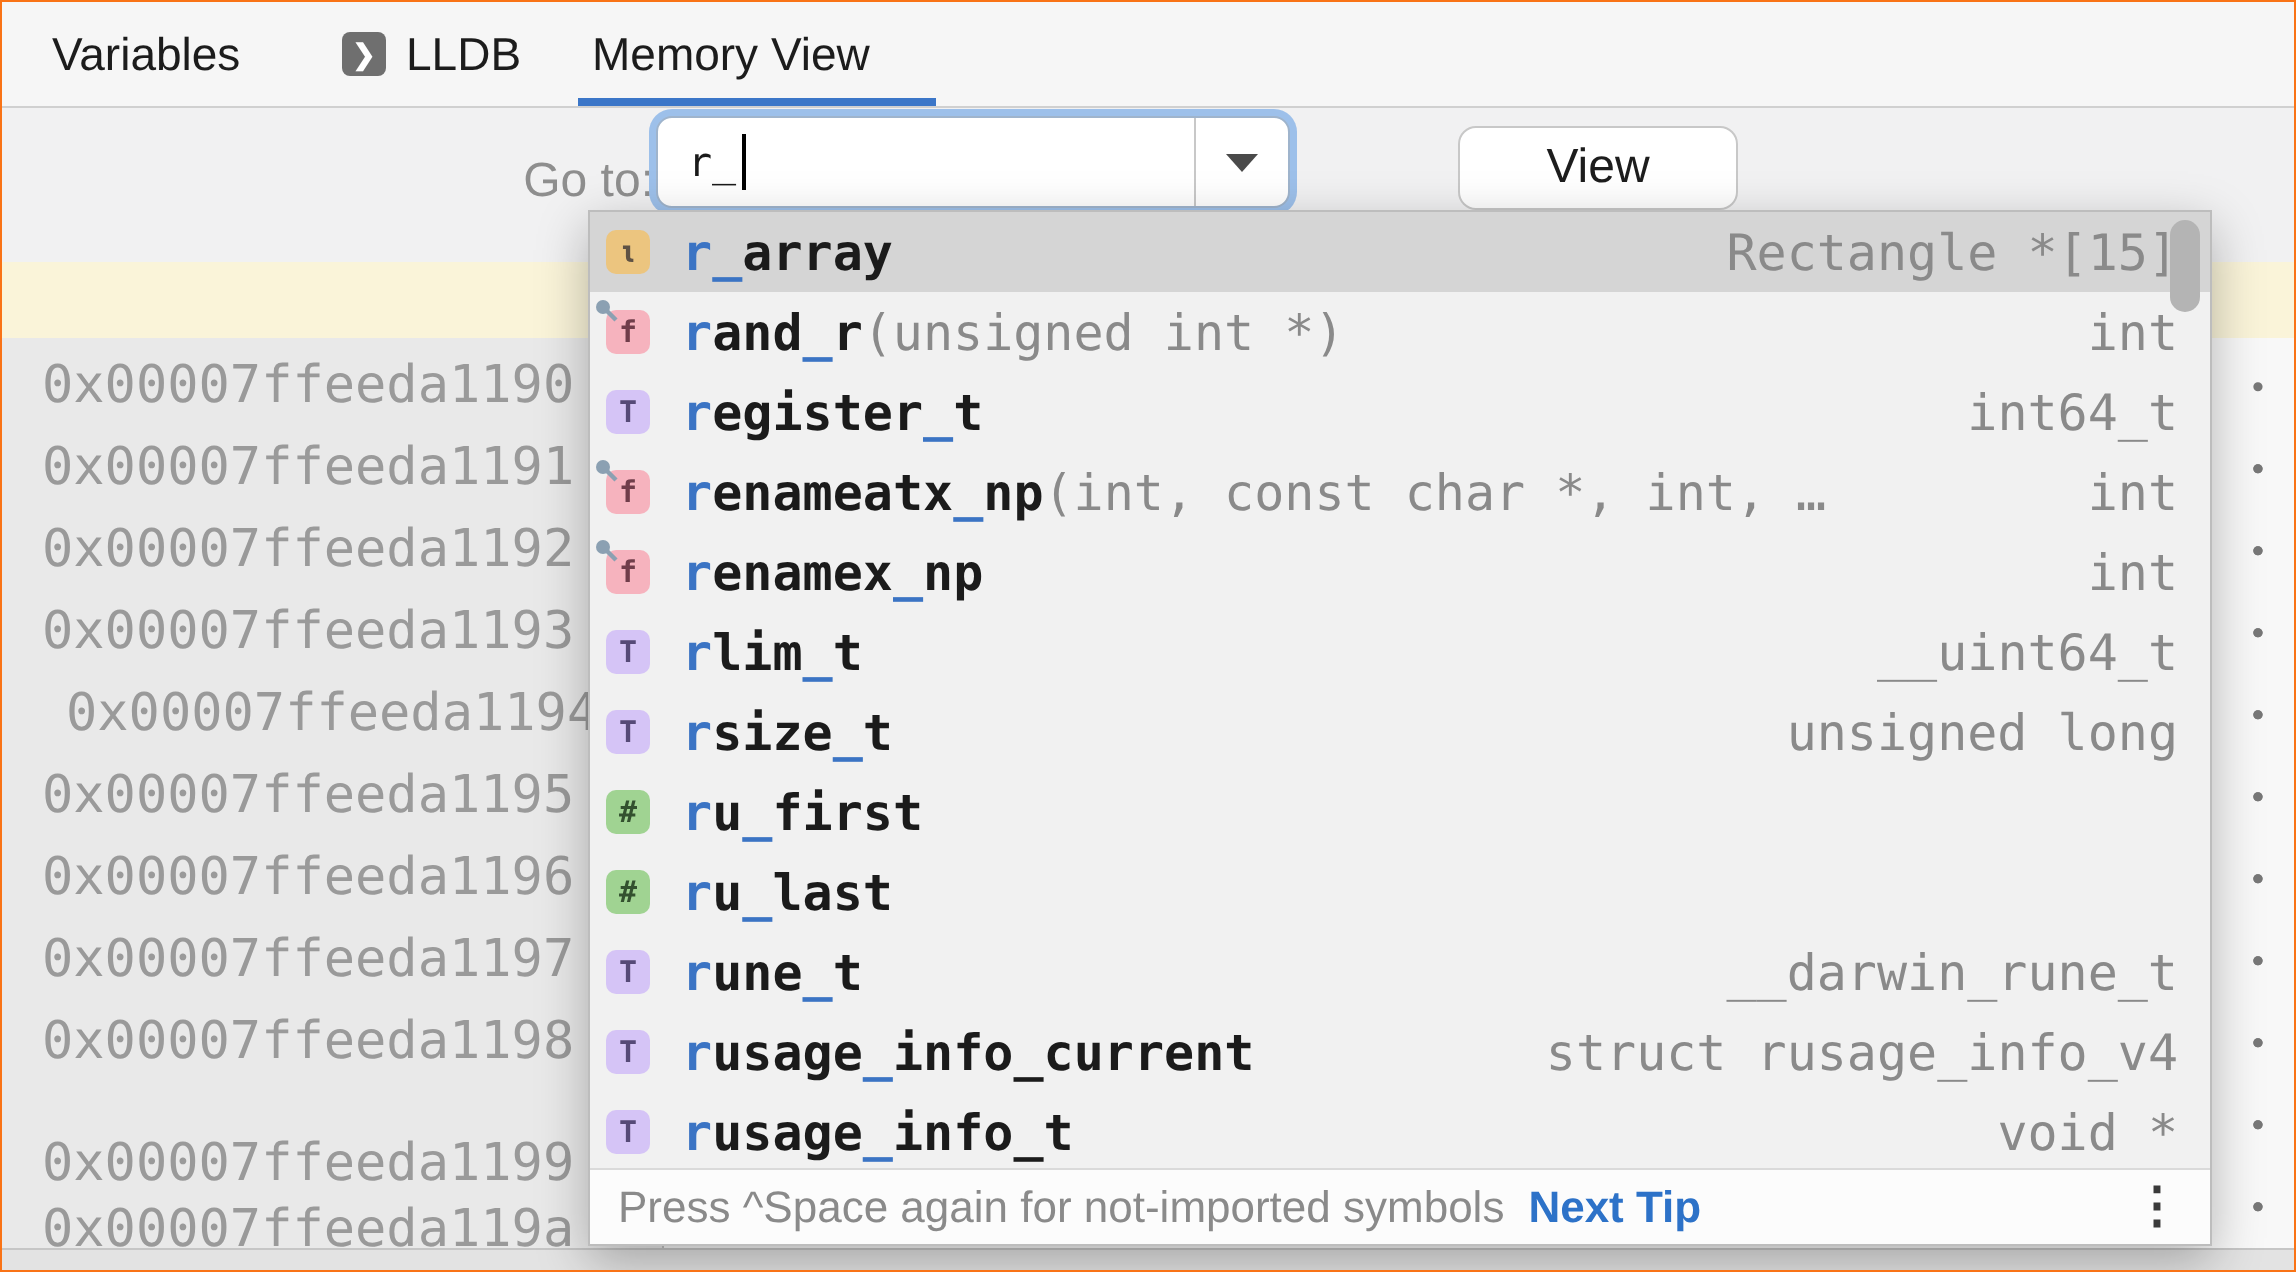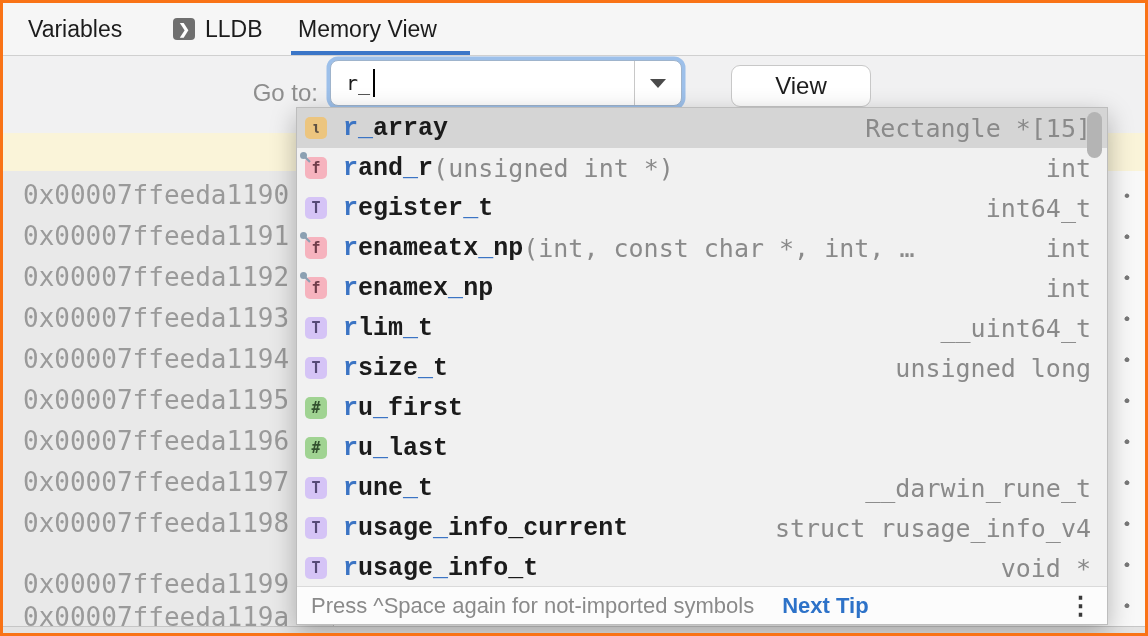--- a/index.html
+++ b/index.html
@@ -1,31 +1,31 @@
 <!DOCTYPE html>
 <html><head>
 <meta charset="utf-8">
 <style>
   * { margin:0; padding:0; box-sizing:border-box; }
   html,body { width:1148px; height:636px; background:#fff; font-family:"Liberation Sans", sans-serif; }
-  #app { position:relative; width:1148px; height:636px; border:3px solid #f97316; overflow:hidden; background:#f1f1f2; }
+  #app { position:relative; width:1148px; height:636px; border:1px solid #f97316; overflow:hidden; background:#f1f1f2; }
 
   
   .tabbar { position:absolute; left:0; top:0; width:100%; height:53px; background:#f6f6f6; border-bottom:1px solid #d0d0d0; }
   .tab { position:absolute; top:0; height:52px; display:flex; align-items:center; gap:10px; font-size:23px; color:#1c1c1c; cursor:default; }
   .tab-variables { left:25px; }
   .tab-lldb { left:170px; }
   .tab-memory { left:295px;justify-content:flex-end; }
   .lldb-ico { width:22px; height:22px; background:#6f6f6f; border-radius:4px; display:flex; align-items:center; justify-content:center; color:#fff; font-size:14px; font-weight:bold; }
   .tab-underline { position:absolute; left:288px; top:48px; width:179px; height:4px; background:#3b76c8; }
 
   
   .toolbar { position:absolute; left:0; top:54px; width:100%; height:76px; background:#f1f1f2; }
-  .goto-label { position:absolute; left:225px; top:22px; width:90px; text-align:right; font-size:24px; color:#8e8e8e; }
-  .combo { position:absolute; left:327px; top:3px; width:352px; height:46px; background:#fff; border:1px solid #9fb4cc; border-radius:8px; box-shadow:0 0 0 3.5px #9dc0ea; }
+  .goto-label { position:absolute; left:236px; top:22px; width:90px; text-align:right; font-size:24px; color:#8e8e8e; }
+  .combo { position:absolute; left:327px; top:3px; width:317px; height:46px; background:#fff; border:1px solid #9fb4cc; border-radius:8px; box-shadow:0 0 0 3.5px #9dc0ea; }
   .combo-input { position:absolute; left:0; top:0; width:322px; height:44px; border:none; outline:none; background:transparent; font-family:"DejaVu Sans Mono", monospace; font-size:20px; color:#1a1a1a; padding-left:15px; }
   .combo-caret { position:absolute; left:42px; top:8px; width:2px; height:28px; background:#000; }
   .combo-arrow-btn { position:absolute; right:0; top:0; width:47px; height:44px; border-left:1px solid #c8c8c8; display:flex; align-items:center; justify-content:center; }
   .arrow-down { width:0; height:0; border-left:8px solid transparent; border-right:8px solid transparent; border-top:9px solid #4a4a4a; }
   .view-btn { position:absolute; left:728px; top:8px; width:140px; height:42px; background:#fff; border:1px solid #c8c8c8; border-radius:9px; font-size:24px; color:#1d1d1d; display:flex; align-items:center; justify-content:center; }
 
   
   .memory { position:absolute; left:0; top:130px; width:100%; height:493px; background:#f8f8f8; }
   .mem-highlight-row { position:absolute; left:0; top:0; width:100%; height:38px; background:#faf4d9; }
   .mem-gutter { position:absolute; left:0; top:38px; width:330px; height:455px; background:#e9e9e9; }
@@ -34,29 +34,29 @@
   .mem-dots { position:absolute; right:6px; width:60px; height:41px; line-height:41px; text-align:right; font-size:17px; letter-spacing:9px; color:#777; }
   .bottom-strip { position:absolute; left:0; top:623px; width:100%; height:13px; background:#e3e3e3; border-top:1px solid #c6c6c6; }
 
   
   .popup { position:absolute; left:293px; top:104px; width:812px; height:518px; background:#f1f1f1; border:1px solid #bdbdbd; box-shadow:0 8px 24px rgba(0,0,0,0.28); z-index:10; }
   .popup-list { position:absolute; left:0; top:0; width:100%; }
   .item { position:relative; height:40px; display:flex; align-items:center; padding:0 16px 0 8px; font-family:"DejaVu Sans Mono", monospace; font-size:25px; white-space:nowrap; overflow:hidden; }
   .item.selected { background:#d5d5d5; }
   .kind-ico { position:relative; flex:0 0 auto; width:22px; height:22px; border-radius:5px; display:flex; align-items:center; justify-content:center; font-size:15px; font-weight:bold; font-family:"DejaVu Sans Mono", monospace; }
   .pin { position:absolute; left:-6px; top:-6px; }
-  .item-name { margin-left:16px; font-weight:bold; color:#1b1b1b; flex:0 0 auto;font-family:Liberation Mono, monospace; }
+  .item-name { margin-left:16px; font-weight:bold; color:#1b1b1b; flex:0 0 auto; }
   .item-name .match { color:#3b74c4; }
   .item-tail { color:#8a8a8a; flex:0 1 auto; overflow:hidden; }
   .item-spacer { flex:1 1 0; min-width:12px; }
   .item-type { color:#8a8a8a; flex:0 0 auto; }
   .popup-scrollthumb { position:absolute; right:5px; top:4px; width:15px; height:46px; background:#b4b4b4; border-radius:8px; z-index:11; }
   .popup-footer { position:absolute; left:0; bottom:0; width:100%; height:38px; background:#fcfcfc; border-top:1px solid #dadada; display:flex; align-items:center; padding:0 14px; font-size:22px; }
   .footer-hint { color:#8a8a8a; }
-  .footer-tip { color:#2d72c8; font-weight:bold; margin-left:28px; }
+  .footer-tip { color:#2d72c8; font-weight:bold; margin-left:12px; }
   .footer-spacer { flex:1; }
   .kebab { color:#3a3a3a; font-size:25px; font-weight:bold; line-height:1; }
 </style>
 </head>
 <body>
 
 <div id="app">
 
   <div class="tabbar">
     <div class="tab tab-variables">
@@ -87,21 +87,21 @@
   </div>
 
   <div class="memory">
     <div class="mem-highlight-row"></div>
     <div class="mem-gutter"></div>
     <div id="addresses">
         <div class="mem-address" style="top: 42px;">0x00007ffeeda1190</div>
         <div class="mem-address" style="top: 83px;">0x00007ffeeda1191</div>
         <div class="mem-address" style="top: 124px;">0x00007ffeeda1192</div>
         <div class="mem-address" style="top: 165px;">0x00007ffeeda1193</div>
-        <div class="mem-address" style="top: 206px;">0x00007ffeeda1194</div>
+        <div class="mem-address" style="top: 206px; margin-left: 12px;">0x00007ffeeda1194</div>
         <div class="mem-address" style="top: 247px;">0x00007ffeeda1195</div>
         <div class="mem-address" style="top: 288px;">0x00007ffeeda1196</div>
         <div class="mem-address" style="top: 329px;">0x00007ffeeda1197</div>
         <div class="mem-address" style="top: 370px;">0x00007ffeeda1198</div>
         <div class="mem-address" style="top: 411px; margin-top: 20px;">0x00007ffeeda1199</div>
         <div class="mem-address" style="top: 464px;">0x00007ffeeda119a</div>
       </div>
     <div id="dots">
         <div class="mem-dots" style="top: 42px;">• • •</div>
         <div class="mem-dots" style="top: 83px;">• • •</div>

